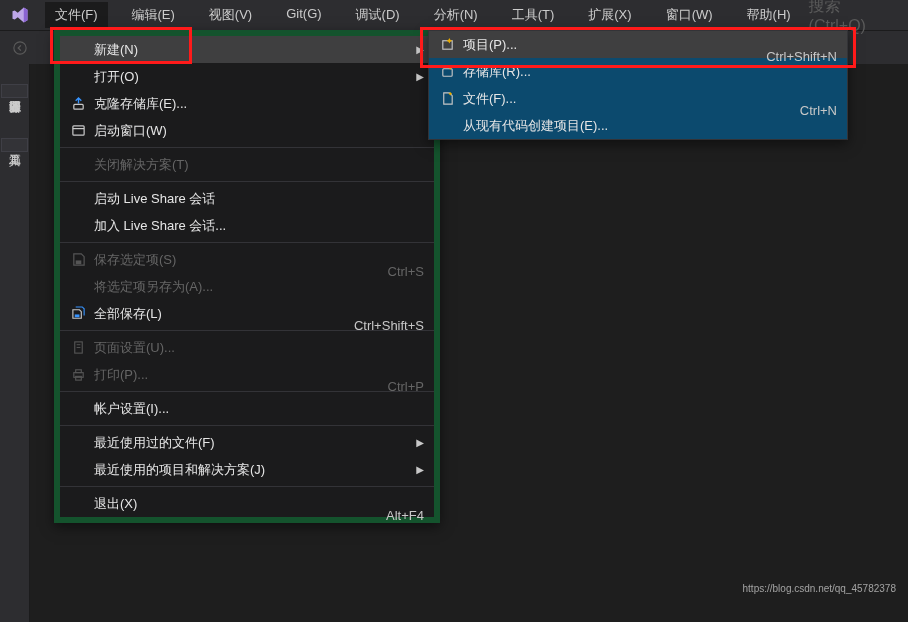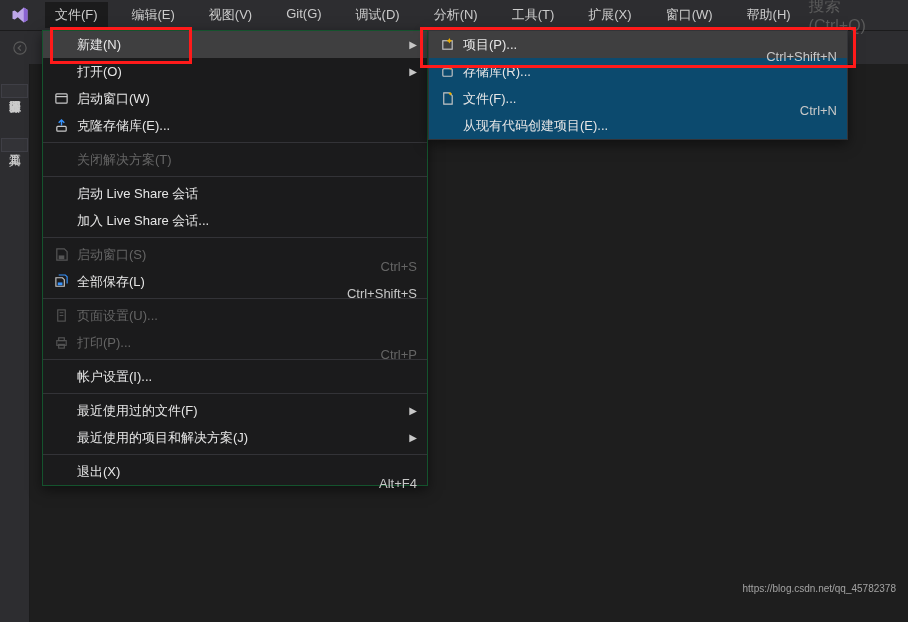--- a/index.html
+++ b/index.html
@@ -83,24 +83,24 @@
     }
     .main-area {
       flex: 1;
       background: #1e1e1e;
       position: relative;
     }
     
     .dropdown {
       position: absolute;
       top: 30px;
-      left: 42px;
+      left: 54px;
       width: 386px;
       background: #1b1b1c;
-      border: 1px solid #14532d;
+      border: 6px solid #14532d;
       box-shadow: 0 4px 12px rgba(0,0,0,.5);
       z-index: 20;
     }
     .dd-item {
       display: flex;
       align-items: center;
       height: 27px;
       padding: 0 10px 0 6px;
       color: #e6e6e6;
       cursor: default;
@@ -185,35 +185,35 @@
       <span class="dd-arrow">▶</span>
     </div>
     <div class="dd-item">
       <span class="dd-icon"></span>
       <span class="dd-label">打开(O)</span>
       <span class="dd-arrow">▶</span>
     </div>
     <div class="dd-item">
       <span class="dd-icon">
         <svg width="15" height="15" viewBox="0 0 16 16">
+          <path d="M8 2v6M5 5l3-3 3 3" stroke="#3794ff" stroke-width="1.5" fill="none"></path>
+          <rect x="3" y="9" width="10" height="5" rx="1" fill="none" stroke="#c8c8c8" stroke-width="1.3"></rect>
+        </svg>
+      </span>
+      <span class="dd-label">克隆存储库(E)...</span>
+    </div>
+    <div class="dd-item">
+      <span class="dd-icon">
+        <svg width="15" height="15" viewBox="0 0 16 16">
           <rect x="2" y="3" width="12" height="10" rx="1" fill="none" stroke="#c8c8c8" stroke-width="1.3"></rect>
           <line x1="2" y1="6" x2="14" y2="6" stroke="#c8c8c8" stroke-width="1.3"></line>
         </svg>
       </span>
       <span class="dd-label">启动窗口(W)</span>
     </div>
-    <div class="dd-item">
-      <span class="dd-icon">
-        <svg width="15" height="15" viewBox="0 0 16 16">
-          <path d="M8 2v6M5 5l3-3 3 3" stroke="#3794ff" stroke-width="1.5" fill="none"></path>
-          <rect x="3" y="9" width="10" height="5" rx="1" fill="none" stroke="#c8c8c8" stroke-width="1.3"></rect>
-        </svg>
-      </span>
-      <span class="dd-label">克隆存储库(E)...</span>
-    </div>
     <div class="dd-sep"></div>
     <div class="dd-item disabled">
       <span class="dd-icon"></span>
       <span class="dd-label">关闭解决方案(T)</span>
     </div>
     <div class="dd-sep"></div>
     <div class="dd-item">
       <span class="dd-icon"></span>
       <span class="dd-label">启动 Live Share 会话</span>
     </div>
@@ -222,22 +222,26 @@
       <span class="dd-label">加入 Live Share 会话...</span>
     </div>
     <div class="dd-sep"></div>
     <div class="dd-item disabled">
       <span class="dd-icon">
         <svg width="15" height="15" viewBox="0 0 16 16">
           <path d="M3 2h8l3 3v9H3z" fill="none" stroke="#555" stroke-width="1.3"></path>
           <rect x="5" y="9" width="6" height="4" fill="#555"></rect>
         </svg>
       </span>
-      <span class="dd-label">启动窗口(S)</span>
+      <span class="dd-label">保存选定项(S)</span>
       <span class="dd-short">Ctrl+S</span>
+    </div>
+    <div class="dd-item disabled">
+      <span class="dd-icon"></span>
+      <span class="dd-label">将选定项另存为(A)...</span>
     </div>
     <div class="dd-item">
       <span class="dd-icon">
         <svg width="15" height="15" viewBox="0 0 16 16">
           <path d="M2 4h7l2 2v7H2z" fill="none" stroke="#c8c8c8" stroke-width="1.2"></path>
           <path d="M5 1h7l2 2v7" fill="none" stroke="#3794ff" stroke-width="1.2"></path>
           <rect x="4" y="9" width="5" height="3" fill="#3794ff"></rect>
         </svg>
       </span>
       <span class="dd-label">全部保存(L)</span>

